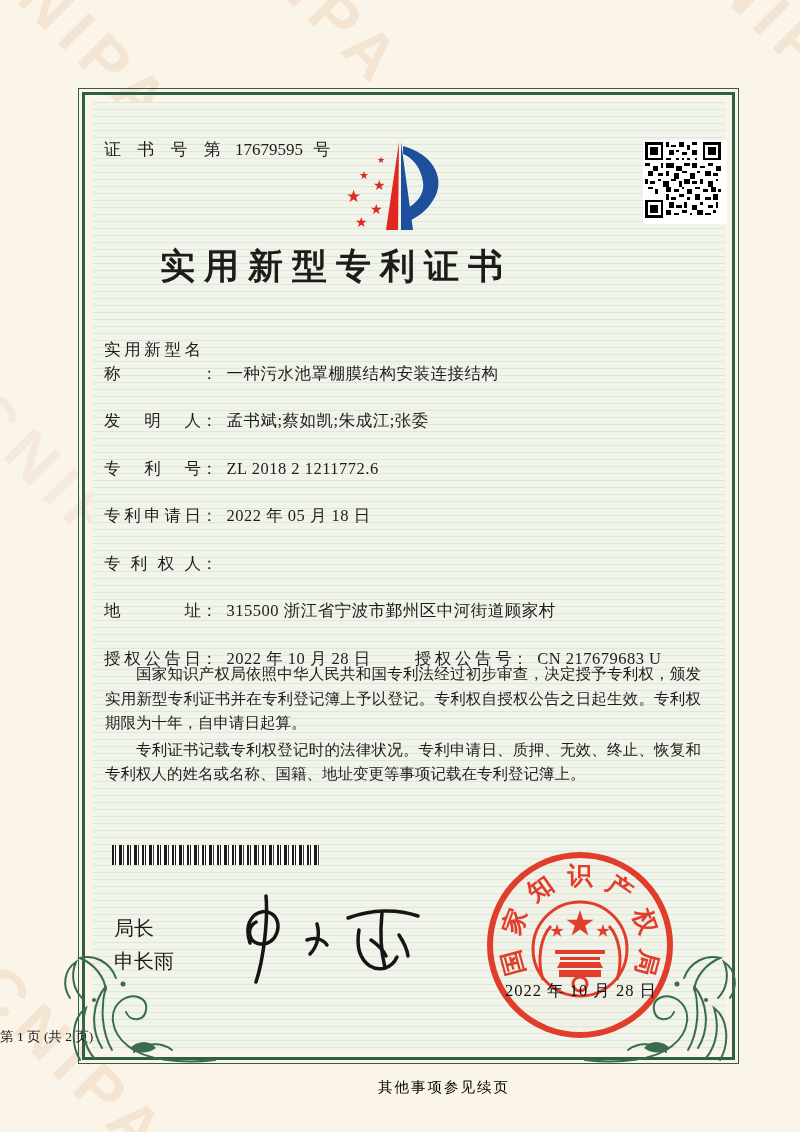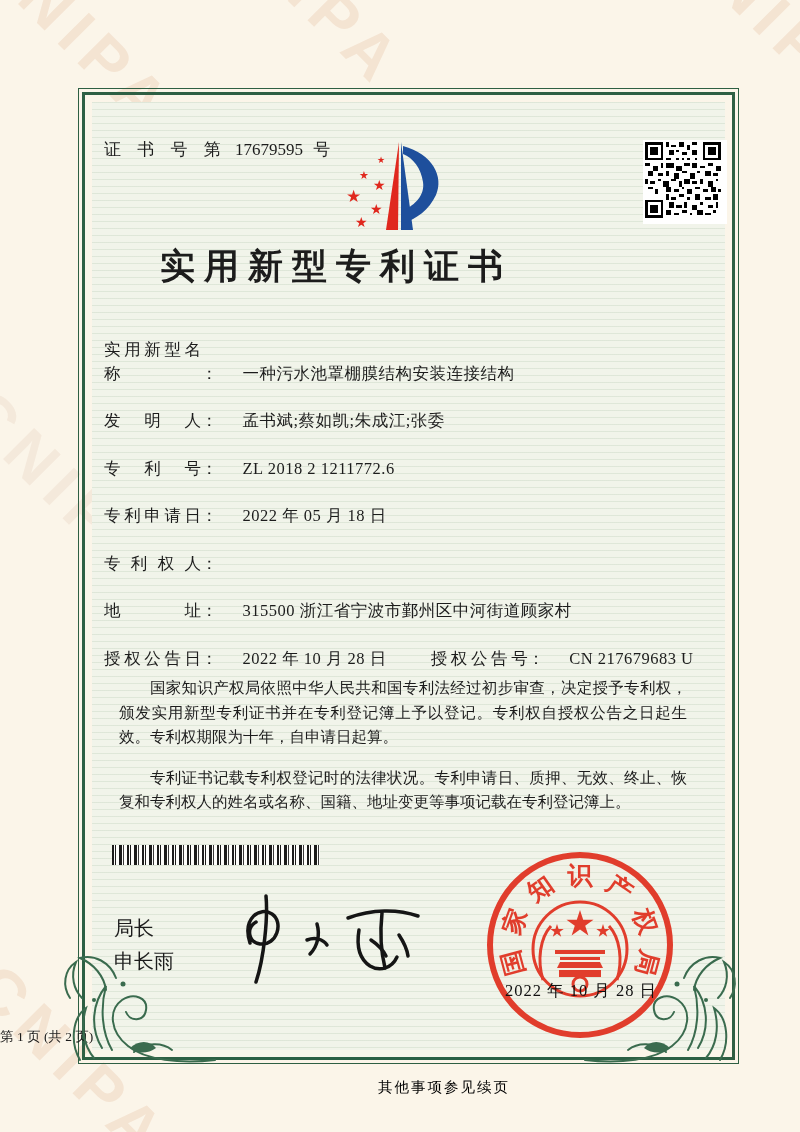--- a/index.html
+++ b/index.html
@@ -31,26 +31,26 @@
 
   .qr{position:absolute;left:643px;top:140px;width:80px;height:80px;background:#fff;padding:2px;}
 
   .title{position:absolute;left:0;top:243px;width:672px;text-align:center;
          font-size:35px;font-weight:bold;letter-spacing:9px;}
 
   .rows{position:absolute;left:104px;top:338px;width:600px;}
   .row{height:47.5px;display:flex;align-items:flex-end;font-size:16.5px;line-height:24px;}
   .flabel{display:inline-block;width:97px;text-align:justify;text-align-last:justify;}
   .colon{margin-right:9px;}
-  .fvalue{letter-spacing:.5px;margin-left:16px;}
+  .fvalue{letter-spacing:.5px;}
   .grant2{margin-left:44px;display:flex;}
 
   .paras{position:absolute;left:103px;top:660px;width:600px;font-size:15.5px;
          line-height:24.5px;text-align:justify;}
-  .paras p{margin:16px;text-indent:2em;}
+  .paras p{margin:2px;text-indent:2em;}
 
   .barcode{position:absolute;left:112px;top:845px;width:208px;height:20px;background:
      repeating-linear-gradient(90deg,#1b1b1b 0 2px,#fdfdfb 2px 3px,#1b1b1b 3px 4px,
        #fdfdfb 4px 7px,#1b1b1b 7px 10px,#fdfdfb 10px 11px,#3a3a3a 11px 12px,#fdfdfb 12px 15px);}
 
   .signer{position:absolute;left:114px;top:912px;
           font-family:"Liberation Sans","DejaVu Sans",sans-serif;font-size:20px;line-height:33px;}
   .signature{position:absolute;left:222px;top:888px;}
 
   .seal{position:absolute;left:485px;top:850px;width:190px;height:190px;opacity:.93;}

